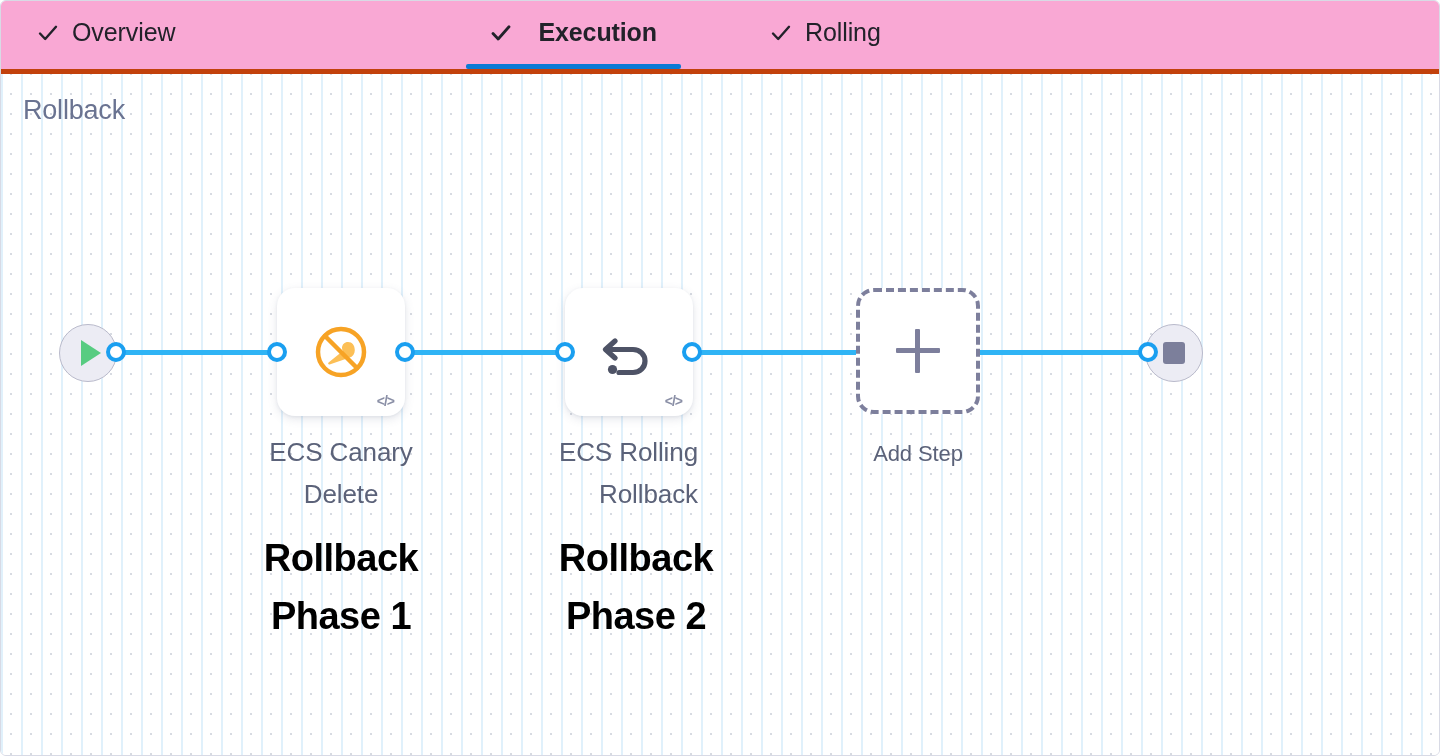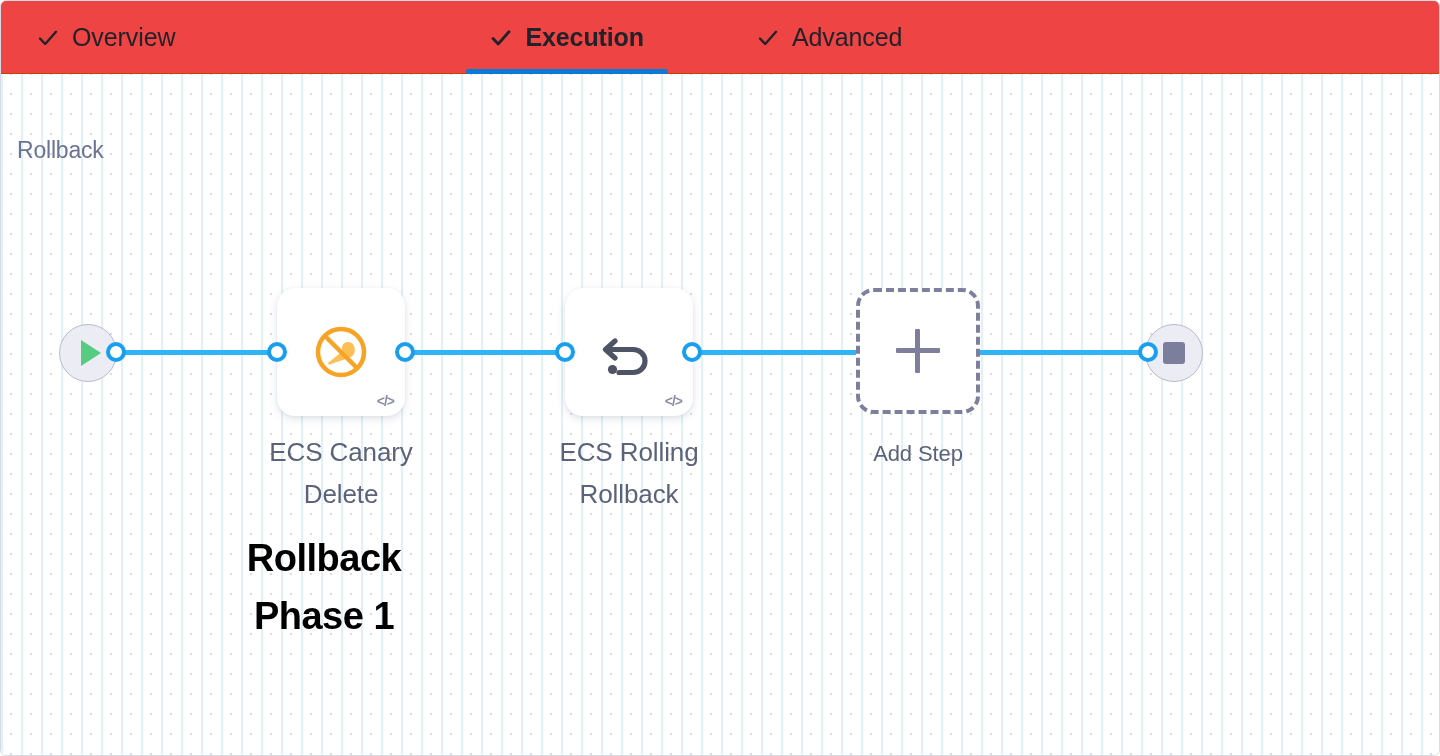--- a/index.html
+++ b/index.html
@@ -24,24 +24,24 @@
     border: 1px solid #d8dae5;
     border-radius: 6px;
     overflow: hidden;
     background: #fff;
   }
 
   
   .tabbar {
     position: relative;
     height: 73px;
-    background: #ef4444;
-    border-bottom: 1px solid #c2410c;
-    display: flex;
-    align-items: flex-start;
+    background: #f9a8d4;
+    border-bottom: 5px solid #c2410c;
+    display: flex;
+    align-items: flex-end;
     padding: 0 0 0 30px;
     box-sizing: border-box;
     z-index: 5;
   }
   .tab {
     display: flex;
     align-items: center;
     height: 73px;
     gap: 13px;
     cursor: pointer;
@@ -58,21 +58,21 @@
     color: #22222a;
   }
   .tab-check svg { display: block; }
   .tab-label {
     font-size: 25px;
     line-height: 29px;
     color: #22222a;
     letter-spacing: -0.1px;
     white-space: nowrap;
   }
-  .tab.active .tab-label { font-weight: bold; }
+  .tab.active .tab-label { font-weight: bold; margin-left: 13px; }
   .tab.active::after {
     content: "";
     position: absolute;
     left: -18px;
     right: -18px;
     bottom: 0;
     height: 5px;
     background: var(--accent, #0b7ad4);
     border-radius: 2px;
   }
@@ -86,27 +86,26 @@
     background-image:
       linear-gradient(to right, rgba(214,236,250,0.75) 1.6px, transparent 1.6px),
       radial-gradient(circle, rgba(183,189,202,0.55) 1.1px, transparent 1.2px);
     background-size: 20px 20px, 20px 20px;
     background-position: 0px 0px, 0px 10px;
     overflow: hidden;
   }
 
   .section-title {
     position: absolute;
-    left: 16px;
+    left: 22px;
     top: 20px;
-    font-size: 23px;
+    font-size: 27px;
     line-height: 32px;
     color: #6a7391;
     letter-spacing: -0.2px;
-    margin-top: 40px;
   }
 
   
   .flow {
     position: absolute;
     left: 0;
     top: 0;
     width: 1440px;
     height: 682px;
   }
@@ -290,21 +289,21 @@
     </div>
 
     <div class="tab-spacer"></div>
 
     <div class="tab">
       <span class="tab-check">
         <svg width="22" height="22" viewBox="0 0 22 22" aria-hidden="true">
           <path d="M3 11.5 L8.2 17 L19 4.8" fill="none" stroke="currentColor" stroke-width="2.4" stroke-linecap="round" stroke-linejoin="round"></path>
         </svg>
       </span>
-      <span class="tab-label">Advanced</span>
+      <span class="tab-label">Rolling</span>
     </div>
 
   </div>
 
   <div class="canvas">
 
     <div class="section-title">Rollback</div>
 
     <div class="flow">
 
@@ -324,35 +323,36 @@
             <circle cx="29" cy="29" r="23" fill="none" stroke="#f7a325" stroke-width="4.5"></circle>
             <path d="M36 19 c-3.4 0 -6 2.6 -6 6 c0 1.1 .3 2.1 .8 3 l-14.2 11.4 c-1 .8 -.2 2.4 1 2 l19.6 -6.6 c3.6 -1.2 5.6 -4 5.6 -7.6 c0 -4.9 -2.6 -8.2 -6.8 -8.2 z" fill="#fcbf56"></path>
             <path d="M13 13 L45 45" fill="none" stroke="#f7a325" stroke-width="4.5" stroke-linecap="round"></path>
           </svg>
         </div>
         <div class="code-badge">&lt;/&gt;</div>
       </div>
       <div class="port" style="left:266px;"></div>
       <div class="port" style="left:394px;"></div>
       <div class="node-label" style="left:245px;">ECS Canary Delete</div>
-      <div class="annotation" style="left:193px;">Rollback Phase 1</div>
+      <div class="annotation" style="left:210px;">Rollback Phase 1</div>
 
       <div class="step" style="left:564px;">
         <div class="step-icon">
           <svg width="60" height="60" viewBox="0 0 60 60" aria-hidden="true">
             <path d="M16 19 L6.5 27.5 L16 36" fill="none" stroke="#4e5366" stroke-width="5.2" stroke-linecap="round" stroke-linejoin="round"></path>
             <path d="M8 27.5 H34 c7 0 12 5 12 11.5 c0 6.5 -5 11.5 -12 11.5 H20" fill="none" stroke="#4e5366" stroke-width="5.2" stroke-linecap="round"></path>
             <circle cx="13.5" cy="47.5" r="4.6" fill="#4e5366"></circle>
           </svg>
         </div>
         <div class="code-badge">&lt;/&gt;</div>
       </div>
       <div class="port" style="left:554px;"></div>
       <div class="port" style="left:681px;"></div>
-      <div class="node-label" style="left:533px;">ECS Rolling Rollback</div>
+      <div class="node-label" style="left:507px;text-align:right;">ECS Rolling Rollback</div>
+      <div class="annotation" style="left:505px;">Rollback Phase 2</div>
 
       <div class="add-step" style="left:855px;">
         <div class="plus"></div>
       </div>
       <div class="add-label" style="left:822px;">Add Step</div>
 
       <div class="port" style="left:1137px;"></div>
       <div class="terminal" style="left:1144px;">
         <div class="stop-sq"></div>
       </div>

